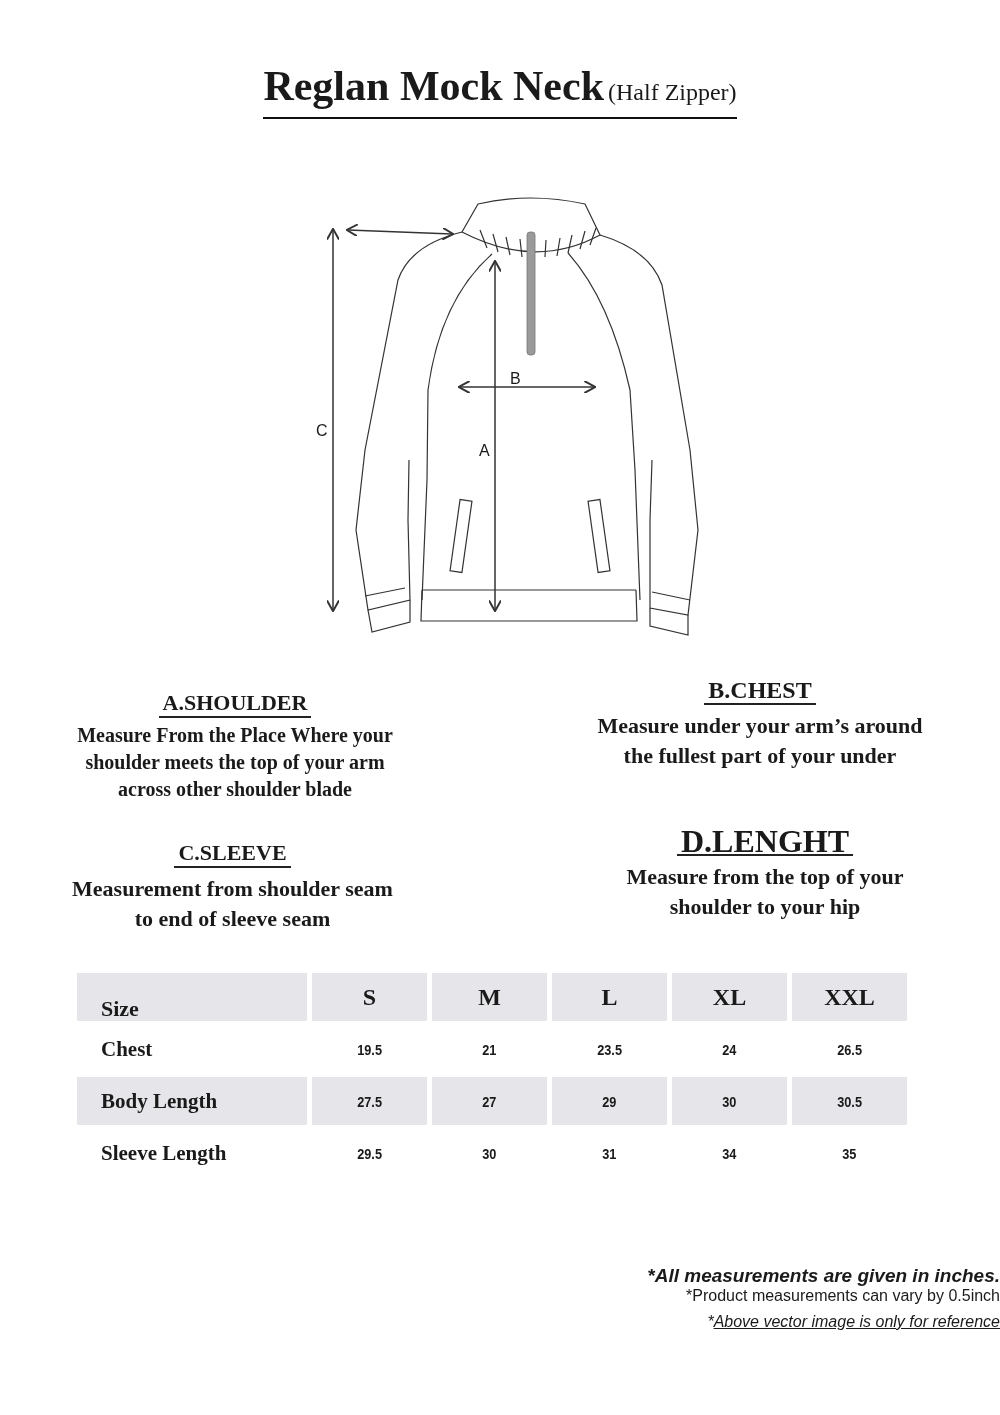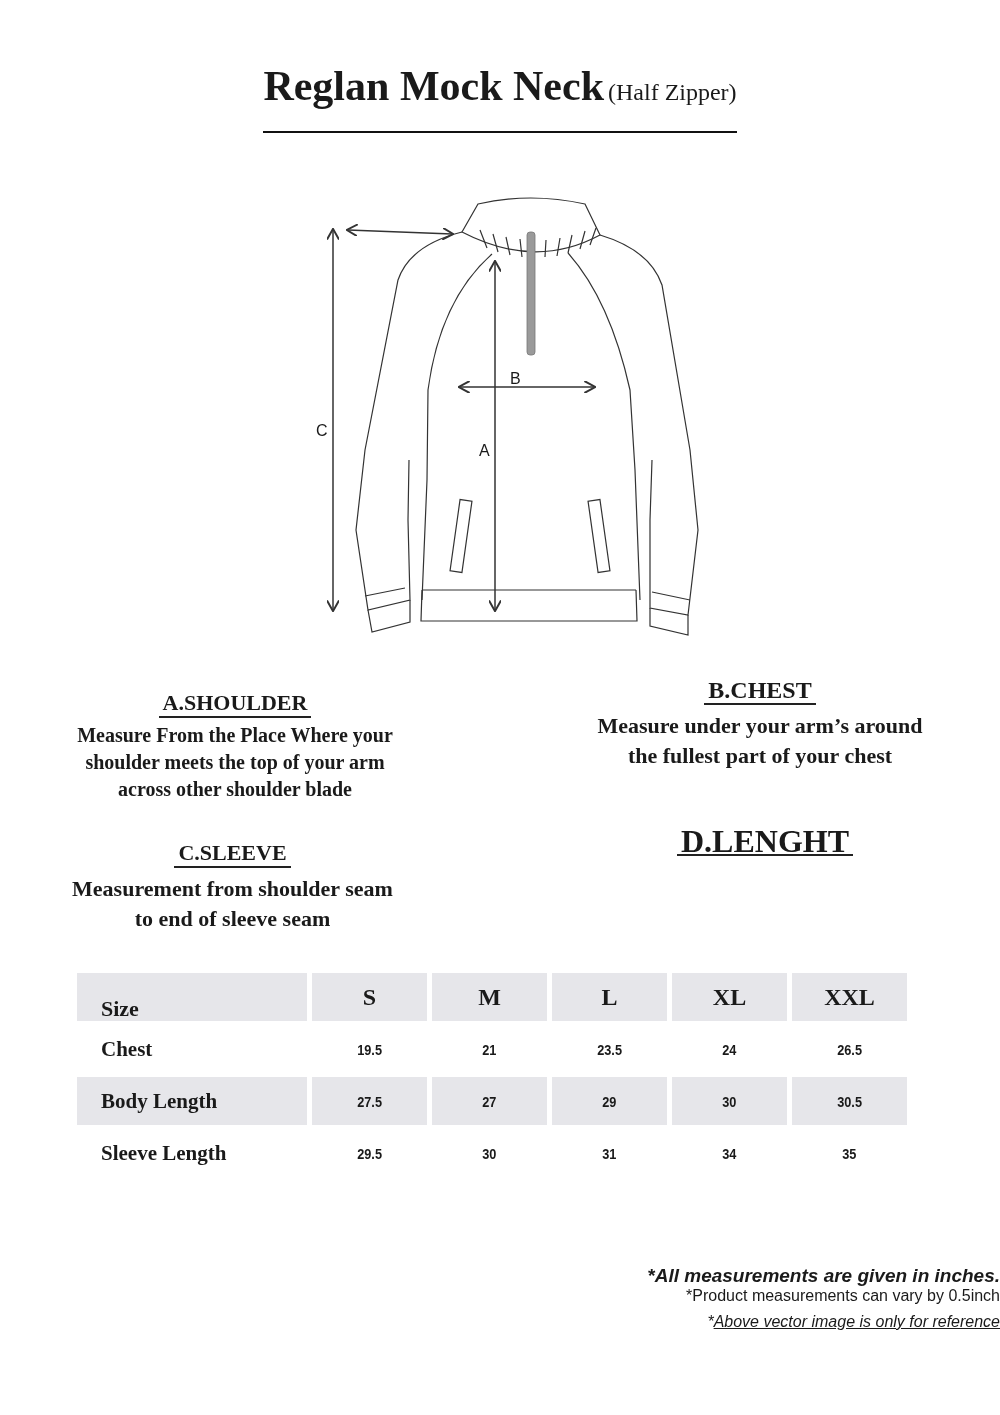--- a/index.html
+++ b/index.html
@@ -1,21 +1,21 @@
 <!DOCTYPE html>
 <html><head>
 <meta charset="utf-8">
 <style>
   html, body { margin:0; padding:0; background:#ffffff; }
   body { width:1000px; height:1415px; position:relative; overflow:hidden; color:#1a1a1a; }
   .serif { font-family: "Liberation Serif", "DejaVu Serif", serif; }
   .sans { font-family: "Liberation Sans", "DejaVu Sans", sans-serif; }
 
   .title { position:absolute; top:64px; left:0; width:1000px; text-align:center; }
-  .title-inner { display:inline-block; border-bottom:2px solid #111; line-height:44px; padding-bottom:14px; }
+  .title-inner { display:inline-block; border-bottom:2px solid #111; line-height:44px; padding-bottom:0; }
   .title-main { font-size:42px; font-weight:bold; }
   .title-sub { font-size:24px; font-weight:normal; }
 
   .diagram { position:absolute; left:310px; top:190px; width:400px; height:450px; }
 
   .section { position:absolute; text-align:center; font-weight:bold; }
   .sec-heading { display:inline-block; border-bottom:2px solid #222; font-size:22px; line-height:26px; padding:0 4px; }
   .sec-body { font-size:20px; line-height:27px; margin-top:4px; }
   .sec-body-lg { font-size:22px; line-height:30px; margin-top:6px; }
 
@@ -88,34 +88,38 @@
     <div>Measure From the Place Where your</div>
     <div>shoulder meets the top of your arm</div>
     <div>across other shoulder blade</div>
   </div>
 </div>
 
 <div class="section serif" style="left:570px; top:677px; width:380px;">
   <div class="sec-heading" style="font-size:24px;">B.CHEST</div>
   <div class="sec-body-lg">
     <div>Measure under your arm’s around</div>
-    <div>the fullest part of your chest</div>
+    <div>the fullest part of your under</div>
   </div>
 </div>
 
 <div class="section serif" style="left:45px; top:840px; width:375px;">
   <div class="sec-heading">C.SLEEVE</div>
   <div class="sec-body-lg">
     <div>Measurement from shoulder seam</div>
     <div>to end of sleeve seam</div>
   </div>
 </div>
 
 <div class="section serif" style="left:580px; top:828px; width:370px;">
   <div class="sec-heading" style="font-size:32px;">D.LENGHT</div>
+  <div class="sec-body-lg">
+    <div>Measure from the top of your</div>
+    <div>shoulder to your hip</div>
+  </div>
 </div>
 
 <div class="table">
   <div class="row shaded">
     <div class="cell label serif hdr" style="font-size:22px;padding-top:24px;">Size</div>
     <div class="cell val serif hdr">S</div>
     <div class="cell val serif hdr">M</div>
     <div class="cell val serif hdr">L</div>
     <div class="cell val serif hdr">XL</div>
     <div class="cell val serif hdr">XXL</div>

